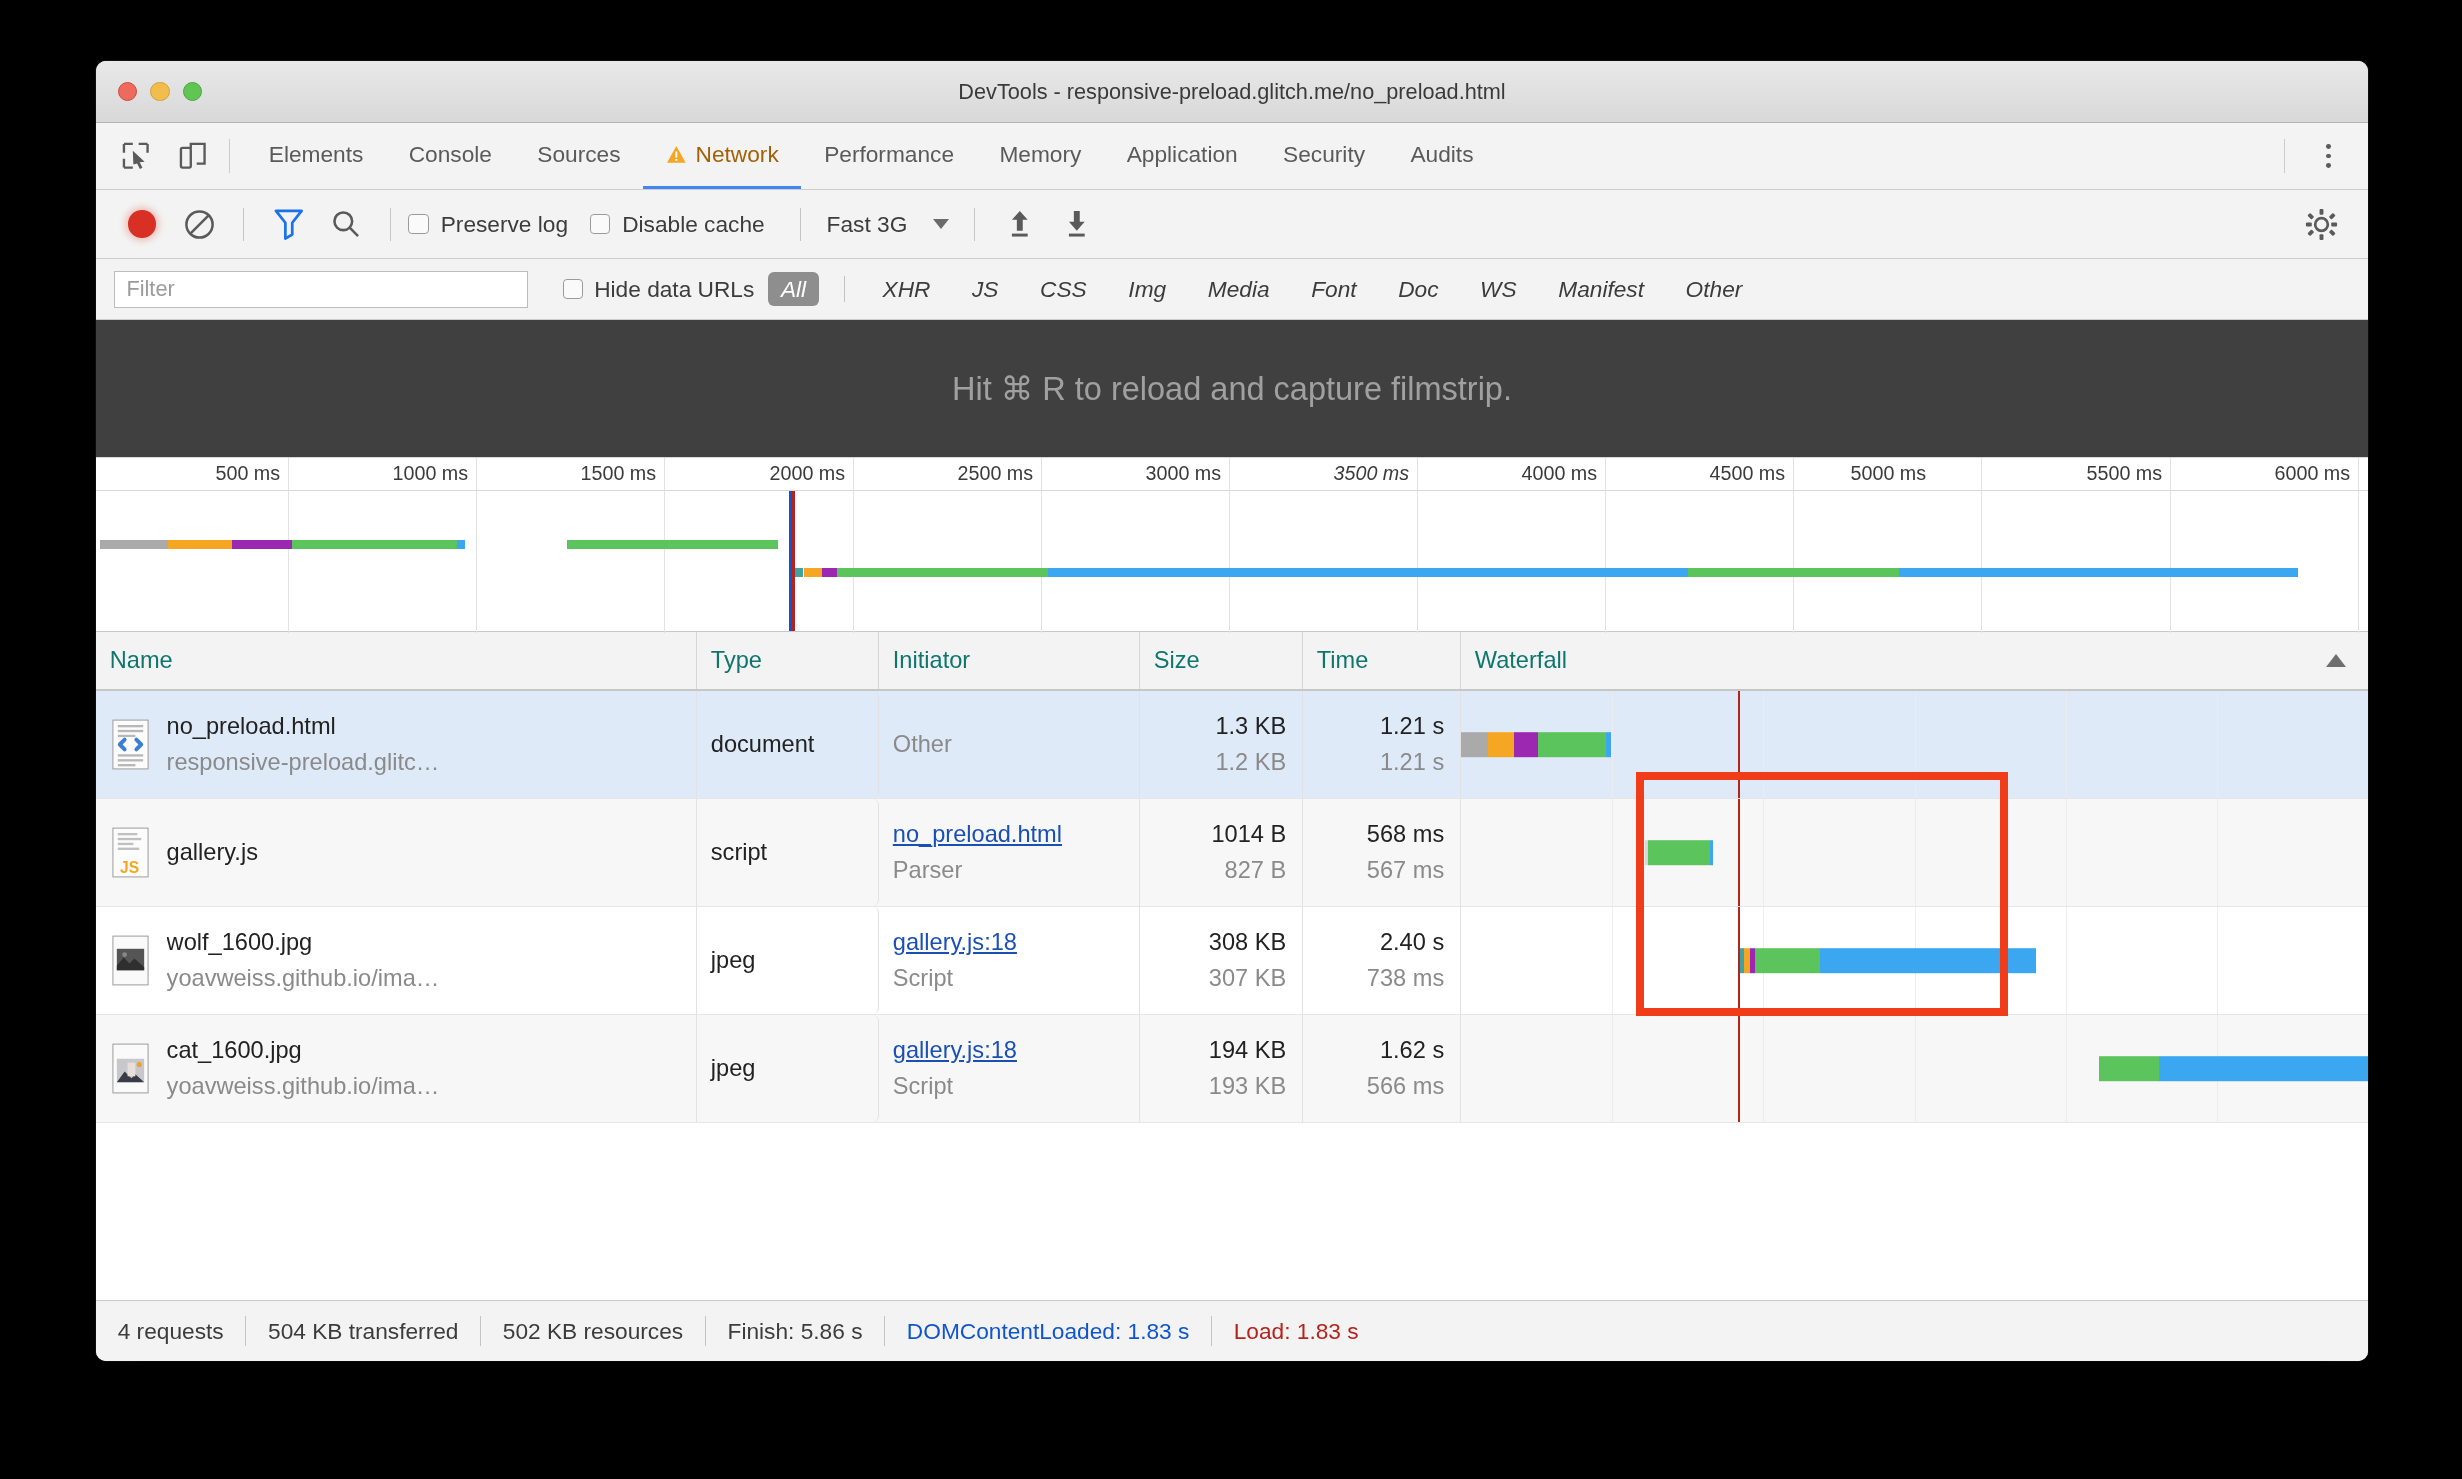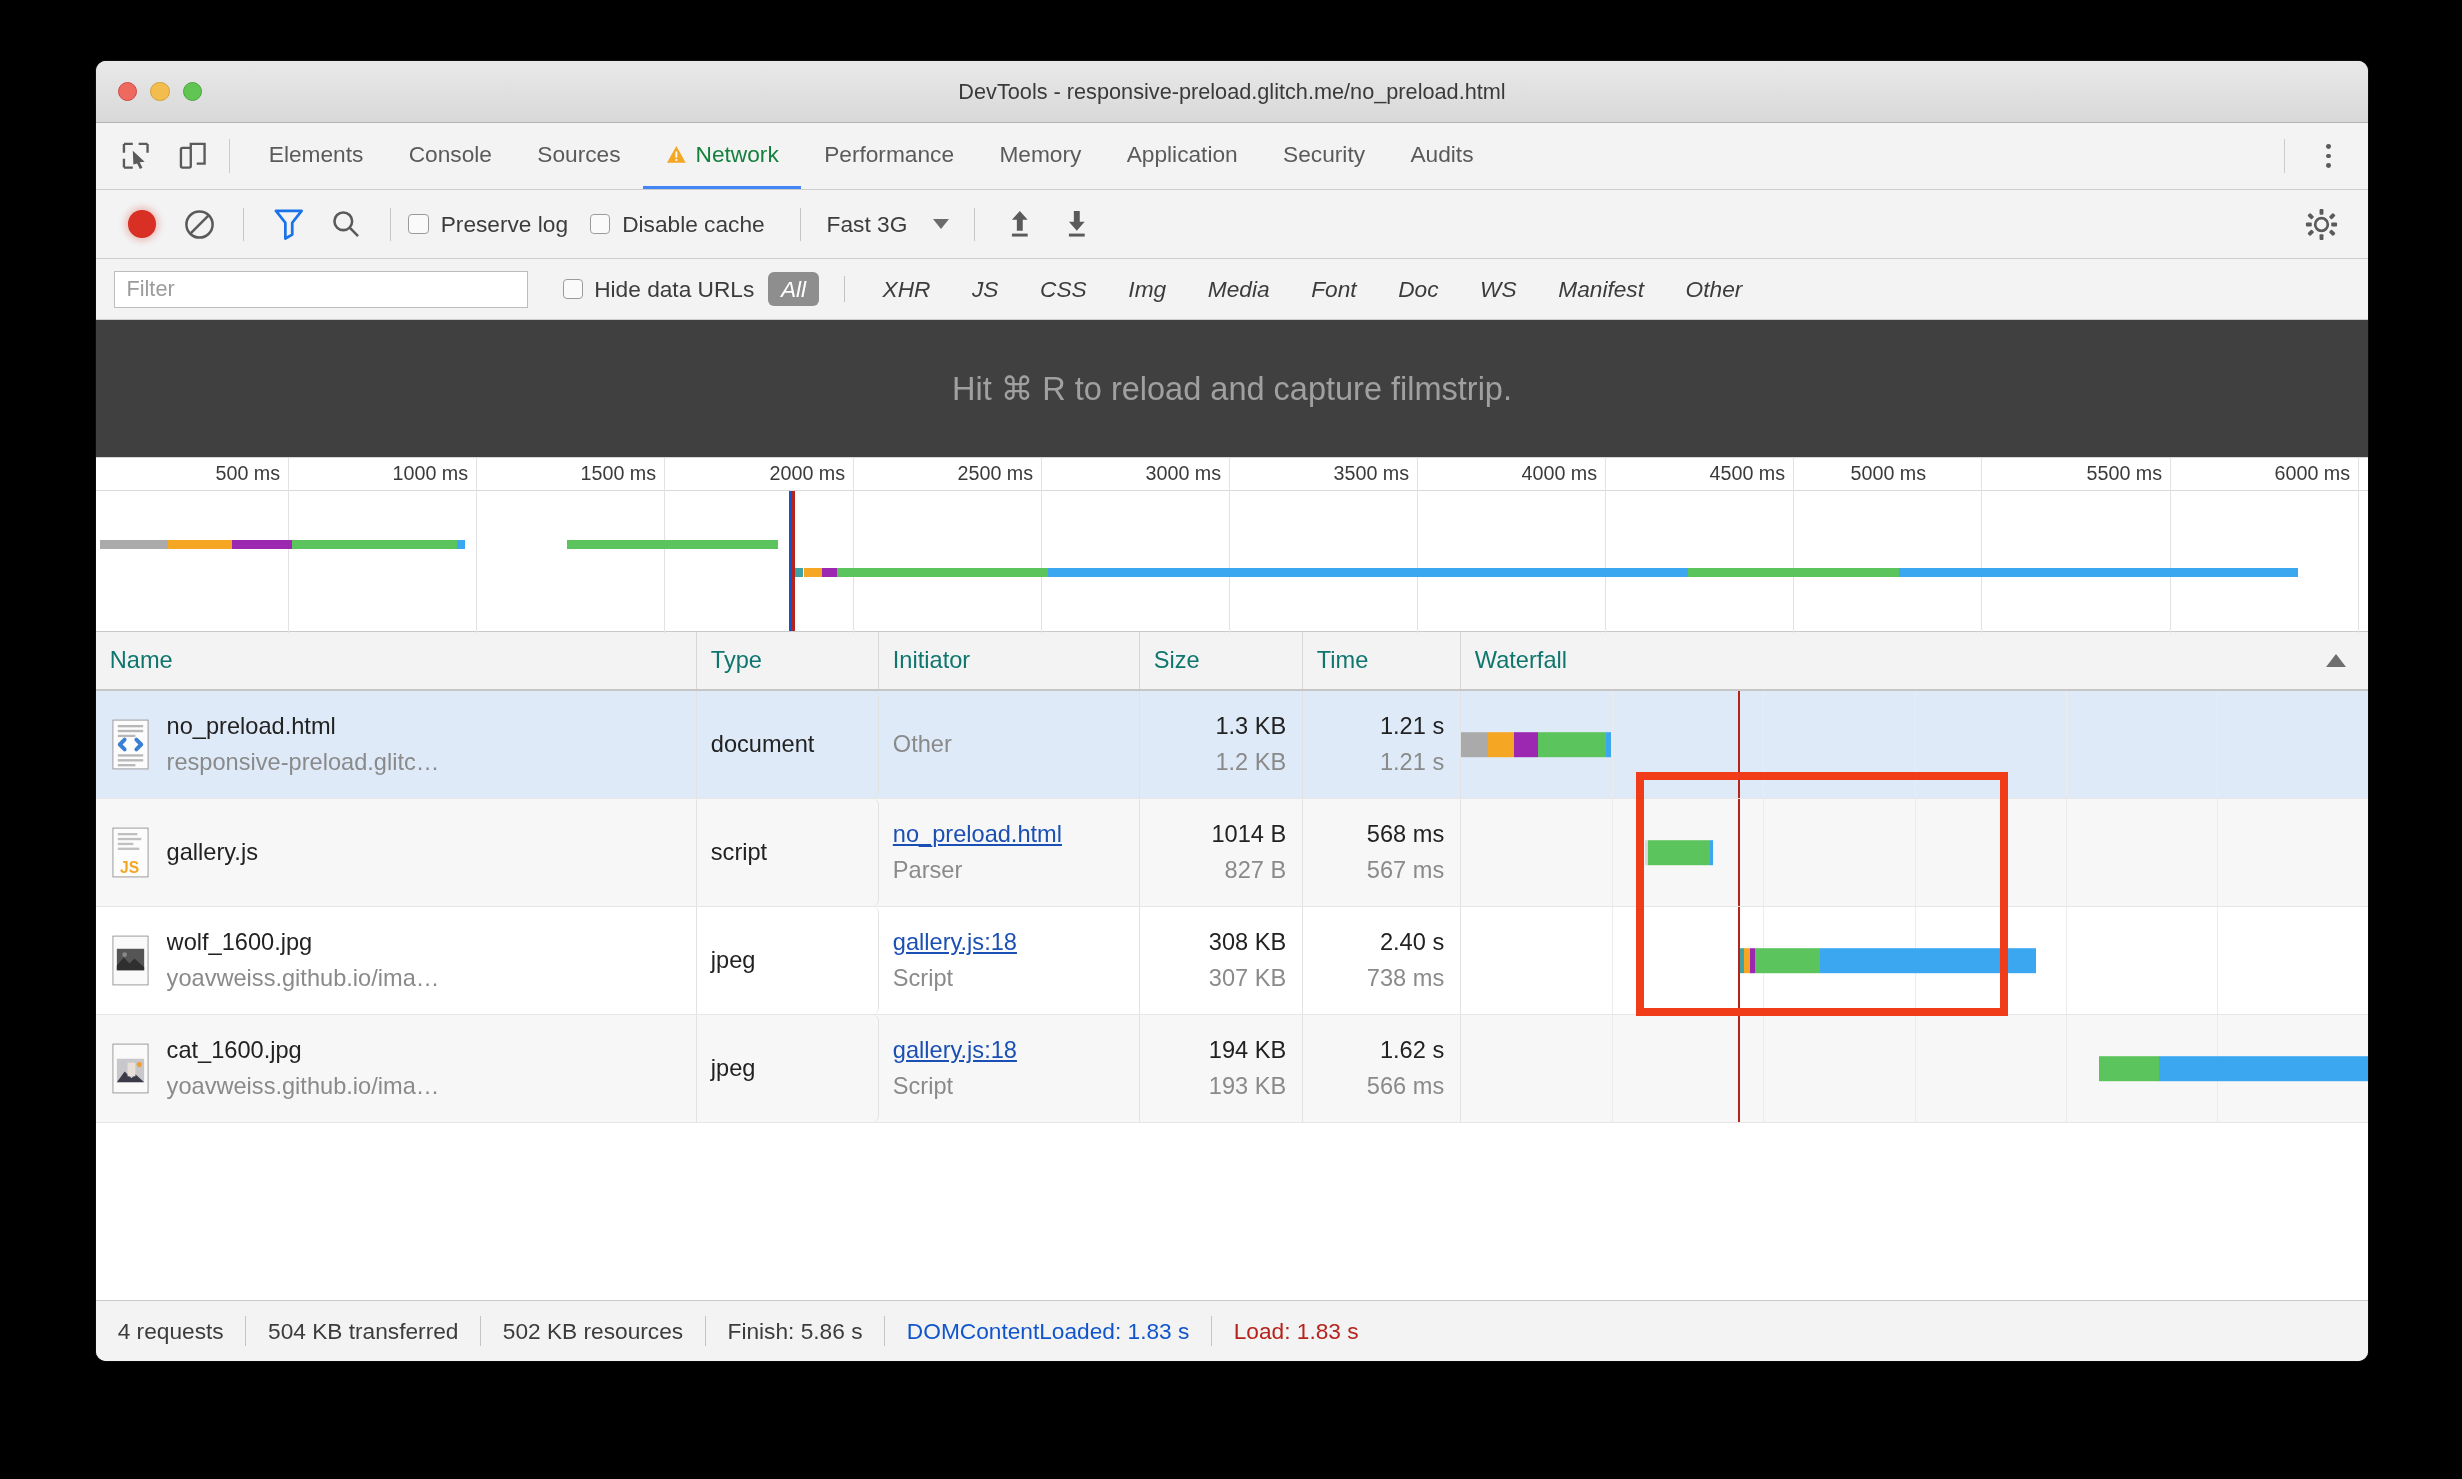--- a/index.html
+++ b/index.html
@@ -58,21 +58,21 @@
   }
   .vsep { width: 1px; background: #cbcbcb; margin: 15.8px 15.8px; }
   .tabs { display: flex; align-items: stretch; }
   .tab {
     display: flex; align-items: center; gap: 8.9px;
     padding: 0 22.7px;
     font-size: 22.7px; color: #5a5a5a;
     cursor: pointer;
     border-bottom: 3px solid transparent;
   }
-  .tab.active { color: #15803d; border-bottom-color: #4285f4; }
+  .tab.active { color: #a16207; border-bottom-color: #4285f4; }
   .warn-tri { width: 20.7px; height: 18.7px; display: block; }
   .tab-spacer { flex: 1; }
   .kebab {
     width: 55px; display: flex; flex-direction: column;
     align-items: center; justify-content: center; gap: 4.9px;
     cursor: pointer; margin-right: 11.8px;
   }
   .kebab i { width: 4.9px; height: 4.9px; border-radius: 50%; background: #5a5a5a; display: block; }
 
   
@@ -403,21 +403,21 @@
         <div class="ruler-lbl" style="left: 380px;">1000 ms</div>
         <div class="ruler-tick" style="left: 568px;"></div>
         <div class="ruler-lbl" style="left: 568px;">1500 ms</div>
         <div class="ruler-tick" style="left: 757px;"></div>
         <div class="ruler-lbl" style="left: 757px;">2000 ms</div>
         <div class="ruler-tick" style="left: 945px;"></div>
         <div class="ruler-lbl" style="left: 945px;">2500 ms</div>
         <div class="ruler-tick" style="left: 1133px;"></div>
         <div class="ruler-lbl" style="left: 1133px;">3000 ms</div>
         <div class="ruler-tick" style="left: 1321px;"></div>
-        <div class="ruler-lbl" style="left: 1321px;">3500 ms</div>
+        <div class="ruler-lbl" style="left: 1321px; font-style: italic;">3500 ms</div>
         <div class="ruler-tick" style="left: 1509px;"></div>
         <div class="ruler-lbl" style="left: 1509px;">4000 ms</div>
         <div class="ruler-tick" style="left: 1697px;"></div>
         <div class="ruler-lbl" style="left: 1697px;">4500 ms</div>
         <div class="ruler-tick" style="left: 1885px;"></div>
         <div class="ruler-lbl" style="left: 1838px;">5000 ms</div>
         <div class="ruler-tick" style="left: 2074px;"></div>
         <div class="ruler-lbl" style="left: 2074px;">5500 ms</div>
         <div class="ruler-tick" style="left: 2262px;"></div>
         <div class="ruler-lbl" style="left: 2262px;">6000 ms</div>

